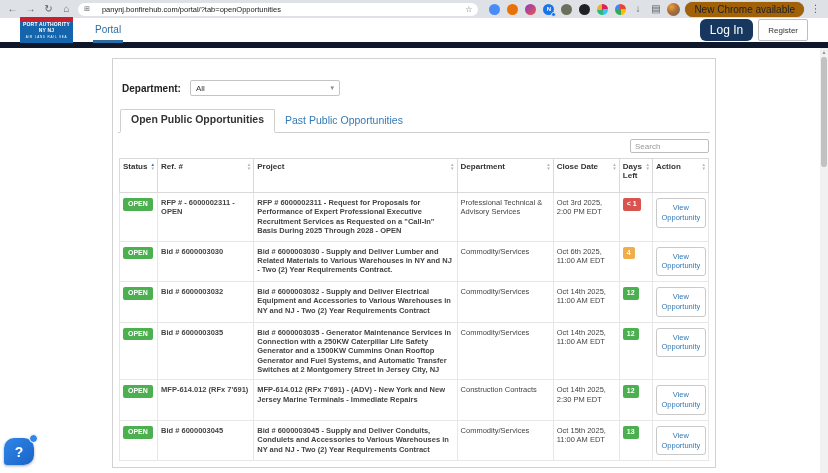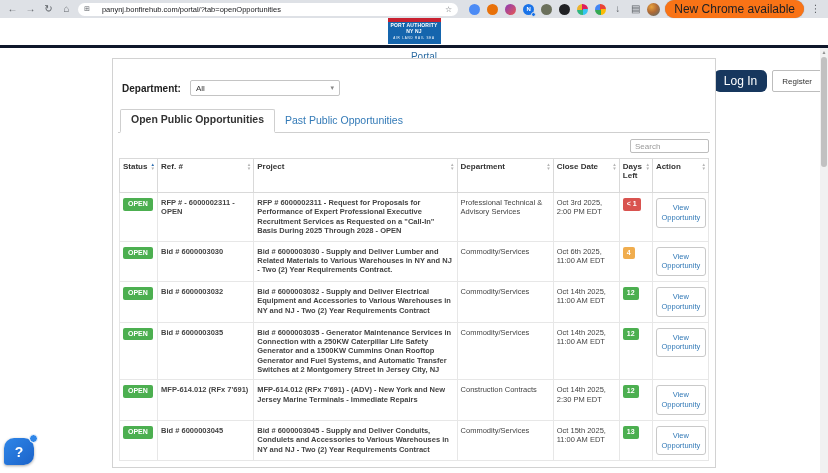--- a/index.html
+++ b/index.html
@@ -10,25 +10,25 @@
   .browser-bar { height:18px; background:#dee1e6; display:flex; align-items:center; padding:0 6px; gap:5px; }
   .nav-icon { color:#5f6368; font-size:10px; width:13px; text-align:center; flex:none; cursor:pointer; line-height:18px; }
   .url-bar { width:432px; height:13px; background:#fff; border-radius:7px; display:flex; align-items:center; padding:0 6px; gap:12px; flex:0 1 auto; }
   .site-info { color:#5f6368; font-size:7px; flex:none; }
   .url-text { font-size:7.5px; color:#202124; flex:1 1 auto; white-space:nowrap; overflow:hidden; }
   .star { color:#5f6368; font-size:8px; flex:none; }
   .ext-row { display:flex; align-items:center; gap:7px; margin-left:6px; }
   .ext-icon { width:11px; height:11px; border-radius:50%; flex:none; position:relative; cursor:pointer; color:#fff; font-size:6px; text-align:center; line-height:11px; font-weight:bold; }
   .ext-badge { position:absolute; right:-2px; bottom:-2px; width:5px; height:5px; border-radius:50%; background:#1a73e8; border:1px solid #dee1e6; }
   .avatar { width:13px; height:13px; border-radius:50%; background:radial-gradient(circle at 35% 30%, #e8a33d 0%, #b06a35 45%, #4f6b70 100%); flex:none; cursor:pointer; }
-  .update-pill { margin-left:auto; background:#f97316; border-radius:9px; padding:2px 9px; font-size:12px; color:#202124; white-space:nowrap; box-shadow:0 0 1px rgba(0,0,0,.4); cursor:pointer; }
+  .update-pill { margin-left:auto; background:#a16207; border-radius:9px; padding:2px 9px; font-size:10px; color:#202124; white-space:nowrap; box-shadow:0 0 1px rgba(0,0,0,.4); cursor:pointer; }
   .menu-dots { font-size:10px; }
 
   
-  .site-header { height:30px; background:#fff; border-bottom:3px solid #0f172a; display:flex; align-items:center; padding:0 6px;flex-direction:column; }
+  .site-header { height:30px; background:#fff; border-bottom:6px solid #0f172a; display:flex; align-items:center; padding:0 20px; }
   .pa-logo { position:relative; width:53px; height:26px; background:#1565ad; color:#fff; overflow:hidden; padding-top:5px; text-align:center; cursor:pointer; flex:none; }
   .pa-logo::before { content:""; position:absolute; top:0; left:0; right:0; height:4px; background:#c8202f; }
   .pa-logo .t1 { font-size:5px; font-weight:bold; line-height:1.15; letter-spacing:0.2px; }
   .pa-logo .t2 { font-size:3px; letter-spacing:0.8px; margin-top:1px; }
   .portal-tab { margin-left:20px; color:#2d6ca2; font-size:10px; padding:7px 2px 5px 2px; border-bottom:3px solid #2d6ca2; cursor:pointer; }
   .header-actions { margin-left:auto; display:flex; gap:5px; }
   .btn-login { background:#17375e; color:#fff; border:none; font-size:12px; padding:4px 10px; border-radius:6px; cursor:pointer; font-family:inherit; }
   .btn-register { background:#fff; color:#333; border:1px solid #bdbdbd; font-size:8px; padding:4px 9px; border-radius:2px; cursor:pointer; font-family:inherit; }
 
   

